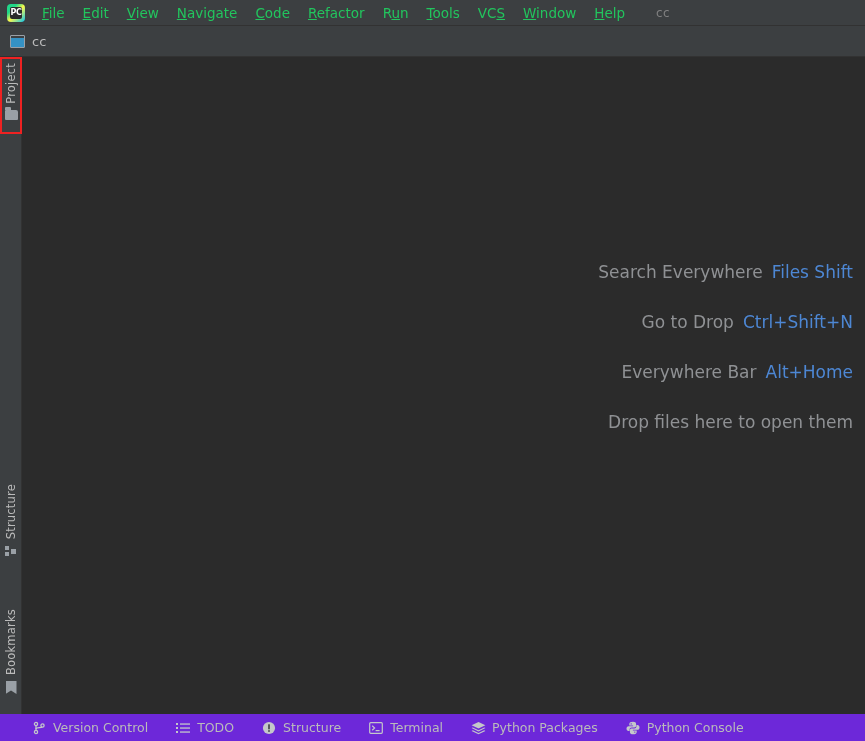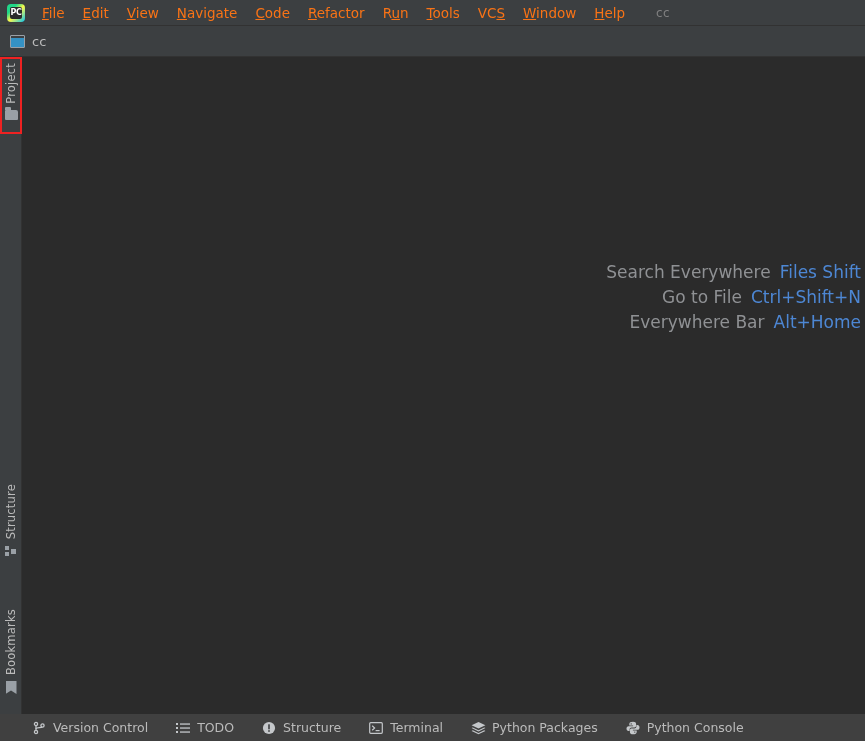--- a/index.html
+++ b/index.html
@@ -64,21 +64,21 @@
     inset: 0;
     color: #ffffff;
     font-size: 8px;
     font-weight: bold;
     line-height: 18px;
     text-align: center;
     letter-spacing: -0.4px;
     font-family: "DejaVu Sans", "Liberation Sans", sans-serif;
   }
   .menu-item {
-    color: #f97316;
+    color: #22c55e;
     font-size: 13.5px;
     padding: 2px 9px;
     cursor: default;
     white-space: nowrap;
   }
   .menu-item u {
     text-decoration: underline;
     text-underline-offset: 1px;
   }
   .menu-project {
@@ -212,26 +212,26 @@
   
   .editor {
     position: absolute;
     left: 22px; top: 57px;
     width: 843px;
     height: 657px;
     background: #2b2b2b;
   }
   .hints {
     position: absolute;
-    right: 4px;
+    right: 12px;
     top: 205px;
     width: 560px;
     display: flex;
     flex-direction: column;
-    gap: 5px;
+    gap: 30px;
   }
   .hint-row {
     display: flex;
     justify-content: flex-end;
     align-items: baseline;
     gap: 9px;
     white-space: nowrap;
   }
   .hint-label {
     color: #8f9194;
@@ -241,21 +241,21 @@
     color: #4d87d4;
     font-size: 17px;
   }
 
   
   .statusbar {
     position: absolute;
     left: 0; bottom: 0;
     width: 865px;
     height: 27px;
-    background: #404040;
+    background: #6d28d9;
     display: flex;
     align-items: center;
     padding-left: 32px;
     box-sizing: border-box;
     gap: 28px;
   }
   .status-btn {
     display: flex;
     align-items: center;
     gap: 7px;
@@ -342,30 +342,33 @@
   <div class="editor">
     <div class="hints">
 
       <div class="hint-row">
         <span class="hint-label">Search Everywhere</span>
         <span class="hint-key">Files Shift</span>
       </div>
 
 
       <div class="hint-row">
-        <span class="hint-label">Go to File</span>
+        <span class="hint-label">Go to Drop</span>
         <span class="hint-key">Ctrl+Shift+N</span>
       </div>
 
 
       <div class="hint-row">
         <span class="hint-label">Everywhere Bar</span>
         <span class="hint-key">Alt+Home</span>
       </div>
 
+      <div class="hint-row">
+        <span class="hint-label">Drop files here to open them</span>
+      </div>
 
     </div>
   </div>
 
   <div class="statusbar">
 
     <div class="status-btn">
       <span class="sicon">
         <svg width="14" height="14" viewBox="0 0 14 14" fill="none" stroke="#c4c7ca" stroke-width="1.3">
           <circle cx="4" cy="3" r="1.6"></circle>

